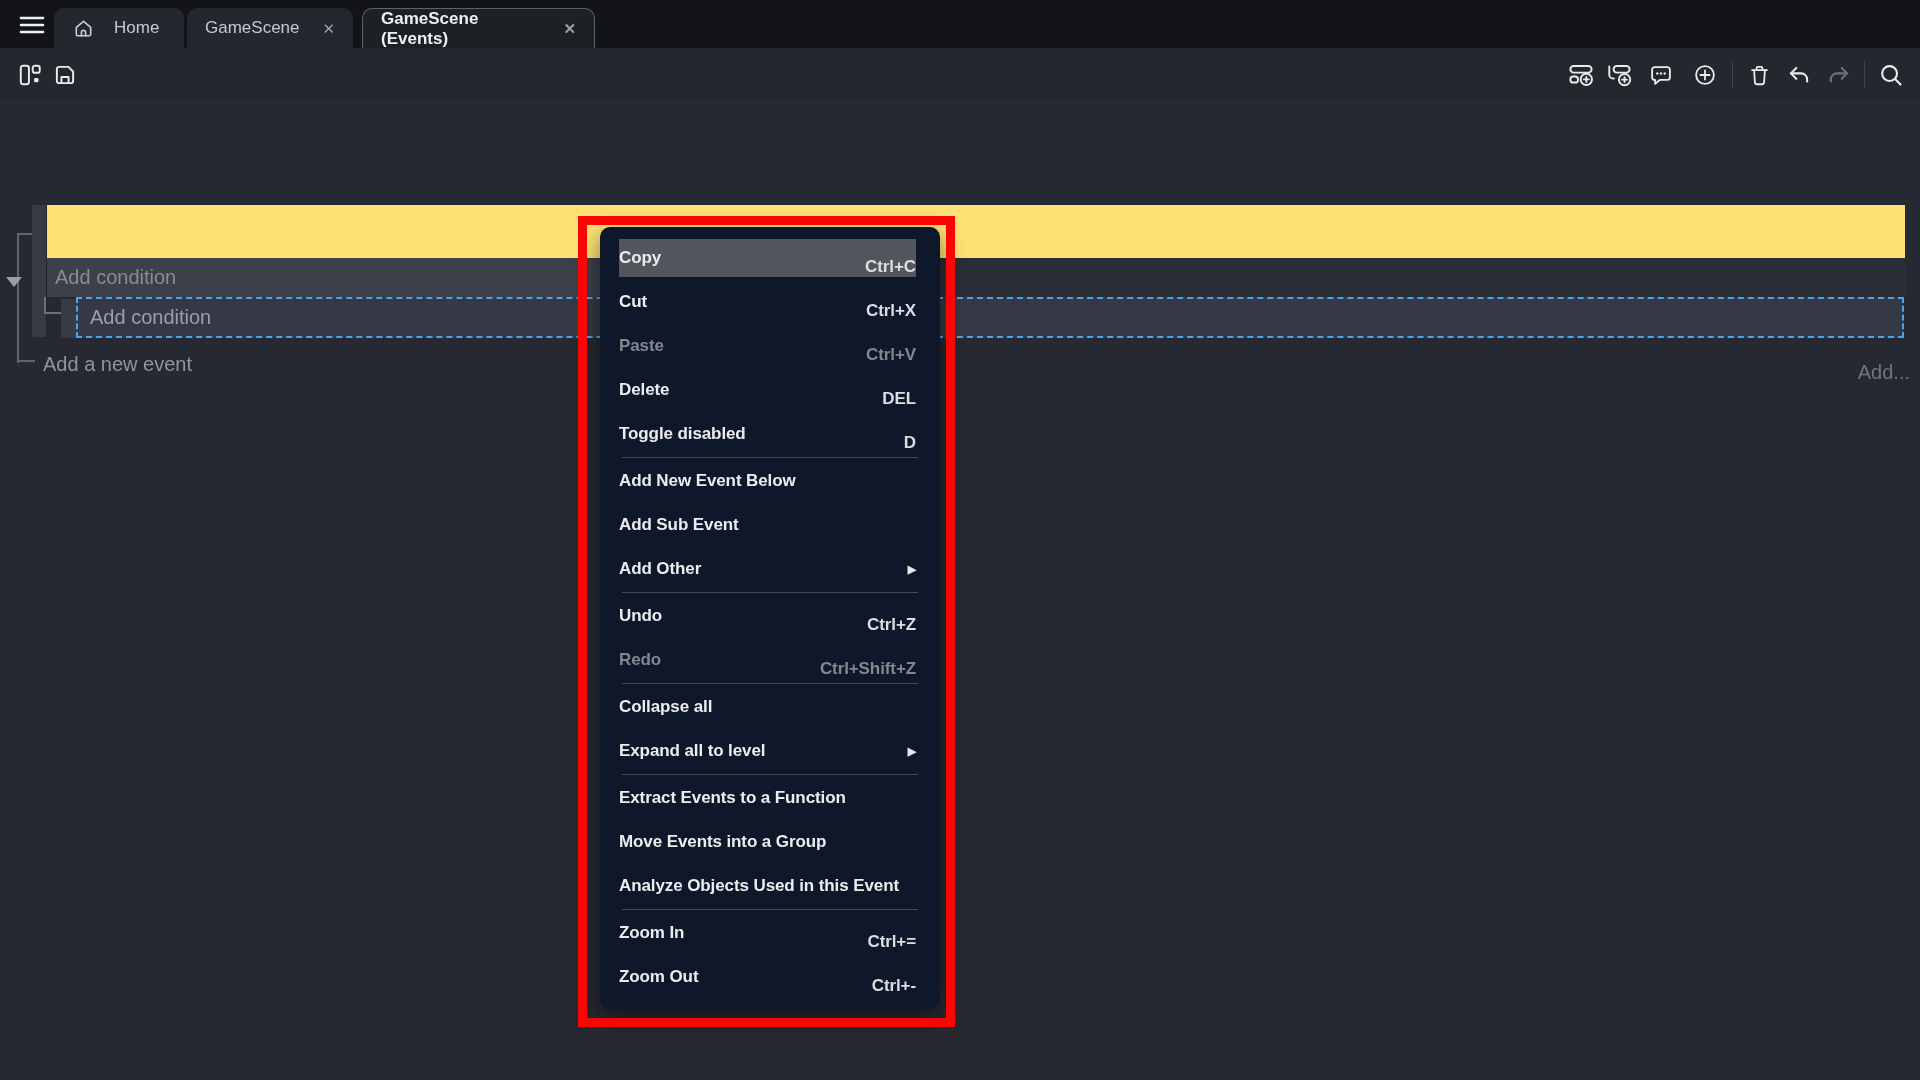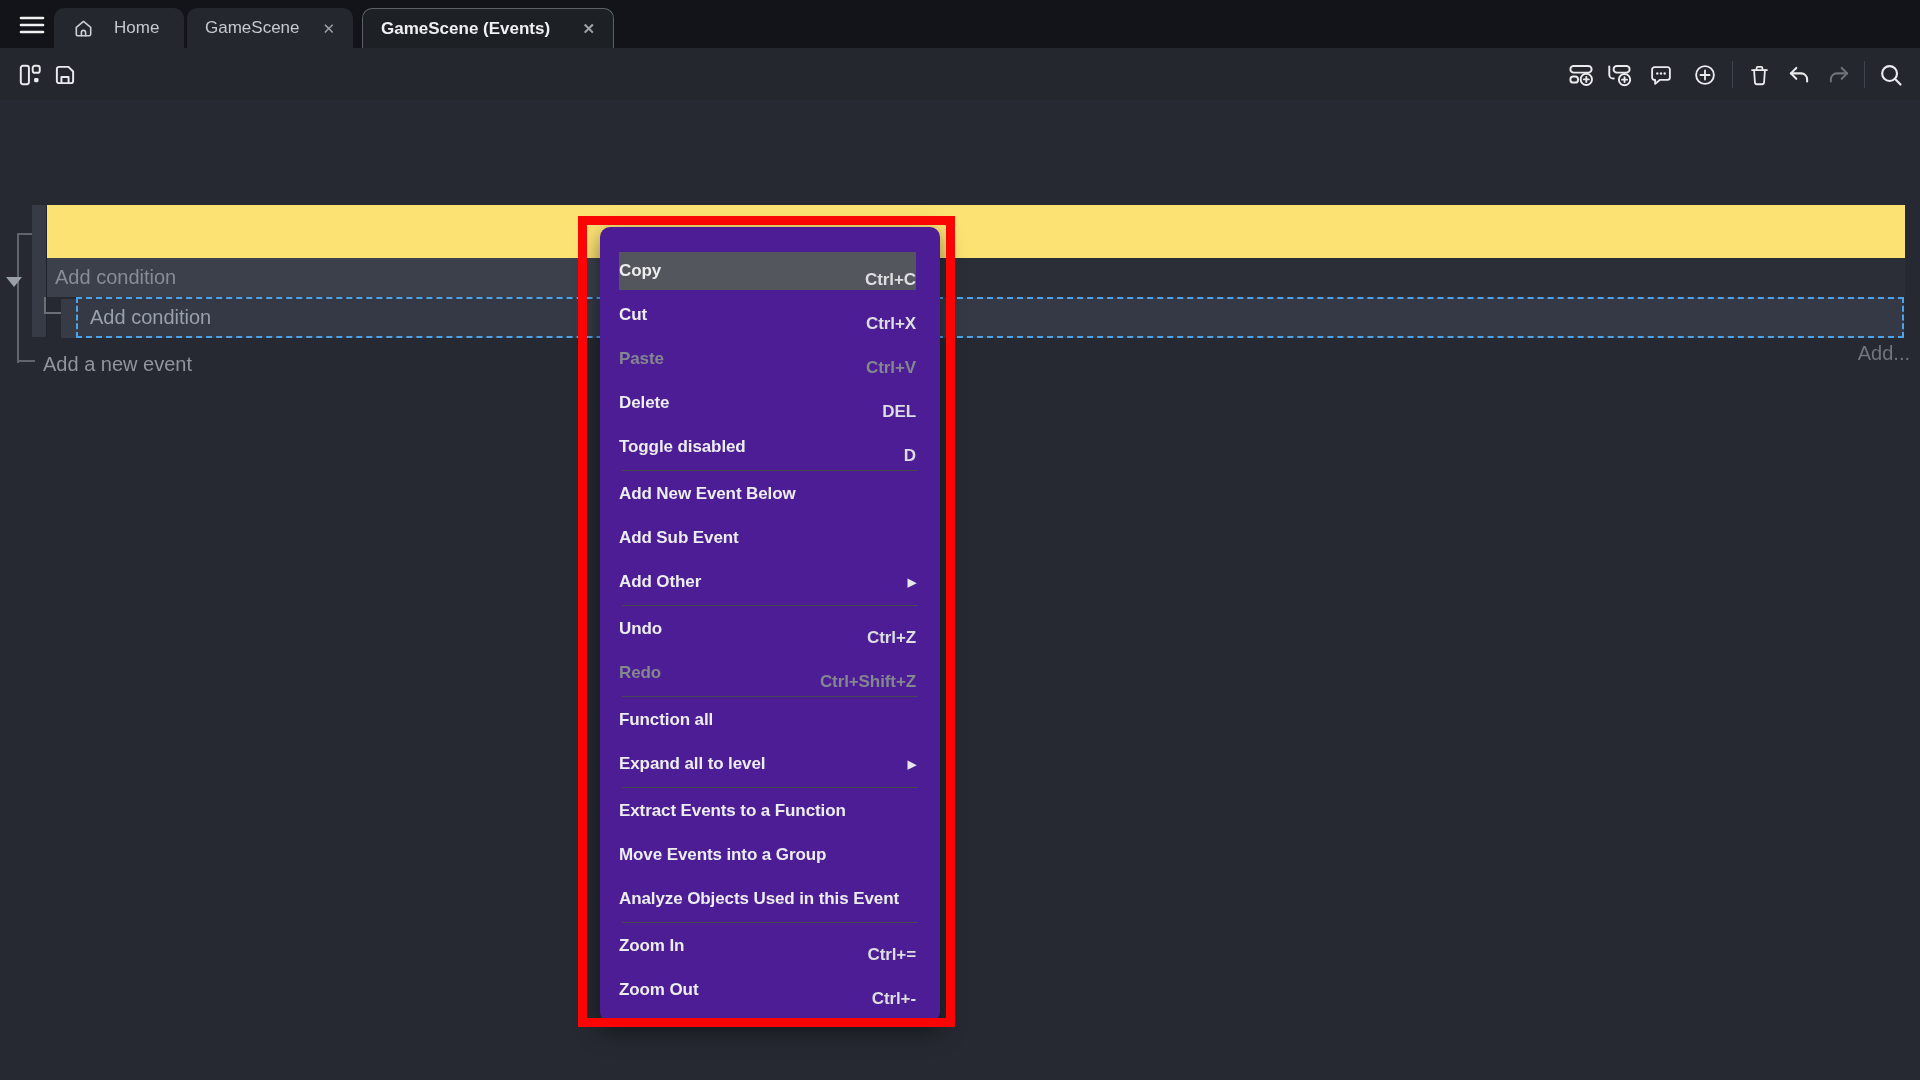--- a/index.html
+++ b/index.html
@@ -8,21 +8,21 @@
 
   
   .tabbar { position:absolute; left:0; top:0; width:1920px; height:48px; background:#121419; }
   .hamburger { position:absolute; left:12px; top:8px; width:40px; height:34px; display:flex;
                align-items:center; justify-content:center; cursor:pointer; }
   .tab { position:absolute; top:8px; height:40px; display:flex; align-items:center;
          background:#24272d; border-radius:10px 10px 0 0; color:#c6c9cf; font-size:17px;
          padding:0 18px; cursor:pointer; }
   .tab-home { left:54px; width:130px; gap:19px; }
   .tab-scene { left:187px; width:166px; gap:16px; }
-  .tab-events { left:362px; width:252px; gap:14px; background:#1d2126;
+  .tab-events { left:362px; width:233px; gap:14px; background:#1d2126;
                 border:1px solid #5d616a; border-bottom:none; color:#eef0f3; font-weight:600; }
   .tab-close { color:#9da1a8; font-size:15px; line-height:1; cursor:pointer; margin-left:auto; }
   .icon { display:inline-flex; align-items:center; justify-content:center; }
 
   
   .toolbar { position:absolute; left:0; top:48px; width:1920px; height:52px; background:#24272e; }
   .tbtn { position:absolute; top:12px; width:30px; height:30px; display:flex; align-items:center;
           justify-content:center; cursor:pointer; }
   .tsep { position:absolute; top:13px; width:1px; height:27px; background:#3f434b; }
 
@@ -58,25 +58,25 @@
   .sub-conn-h { position:absolute; left:44px; top:212px; width:18px; height:2px; background:#6b6f78; }
   .sub-gutter { position:absolute; left:61px; top:199px; width:15px; height:39px; background:#373b45; }
   .sub-row { position:absolute; left:76px; top:197px; width:1828px; height:41px; background:#343945;
              border:2px dashed #4da3e8; display:flex; align-items:center; }
   .sub-cond { width:643px; height:100%; display:flex; align-items:center; padding-left:12px;
               font-size:20px; color:#9aa0ab; cursor:pointer; }
   .sub-div { width:2px; height:100%; background:#262a31; }
   .sub-act { flex:1; height:100%; display:flex; align-items:center; padding-left:4px;
              font-size:20px; color:#8a8f9a; cursor:pointer; }
   .add-new-event { position:absolute; left:43px; top:253px; font-size:20px; color:#8f949e; cursor:pointer; }
-  .add-ellipsis { position:absolute; right:10px; top:242px; font-size:20px; color:#6f747e; cursor:pointer; }
-
-  
-  .ctx-menu { position:absolute; left:600px; top:227px; width:340px; background:#4c1d95;
-              border-radius:10px; padding:22px 0 10px 0; box-shadow:0 8px 24px rgba(0,0,0,.5); z-index:40; }
+  .add-ellipsis { position:absolute; right:10px; top:261px; font-size:20px; color:#6f747e; cursor:pointer; }
+
+  
+  .ctx-menu { position:absolute; left:600px; top:227px; width:340px; background:#0f172a;
+              border-radius:10px; padding:9px 0 10px 0; box-shadow:0 8px 24px rgba(0,0,0,.5); z-index:40; }
   .ctx-item { height:44px; display:flex; align-items:center; padding:3px 24px 3px 19px;
               color:#ecedef; font-size:17px; font-weight:600; letter-spacing:-0.1px; cursor:pointer;
               background-clip:content-box; }
   .ctx-item .sc { margin-left:auto; font-weight:600; color:#dcdee1;margin-top:17px; }
   .ctx-hover { background-color:#54565e; }
   .ctx-disabled { color:#84878e; }
   .ctx-disabled .sc { color:#84878e; }
   .ctx-sep { height:1px; background:#45484e; margin:1px 22px; }
   .submenu-arrow { margin-left:auto; font-size:11px; color:#e6e8ea; }
 
@@ -317,21 +317,21 @@
   <div class="ctx-item">
     <span>Undo</span>
     <span class="sc">Ctrl+Z</span>
   </div>
   <div class="ctx-item ctx-disabled">
     <span>Redo</span>
     <span class="sc">Ctrl+Shift+Z</span>
   </div>
   <div class="ctx-sep"></div>
   <div class="ctx-item">
-    <span>Function all</span>
+    <span>Collapse all</span>
   </div>
   <div class="ctx-item">
     <span>Expand all to level</span>
     <span class="submenu-arrow">▶</span>
   </div>
   <div class="ctx-sep"></div>
   <div class="ctx-item">
     <span>Extract Events to a Function</span>
   </div>
   <div class="ctx-item">

